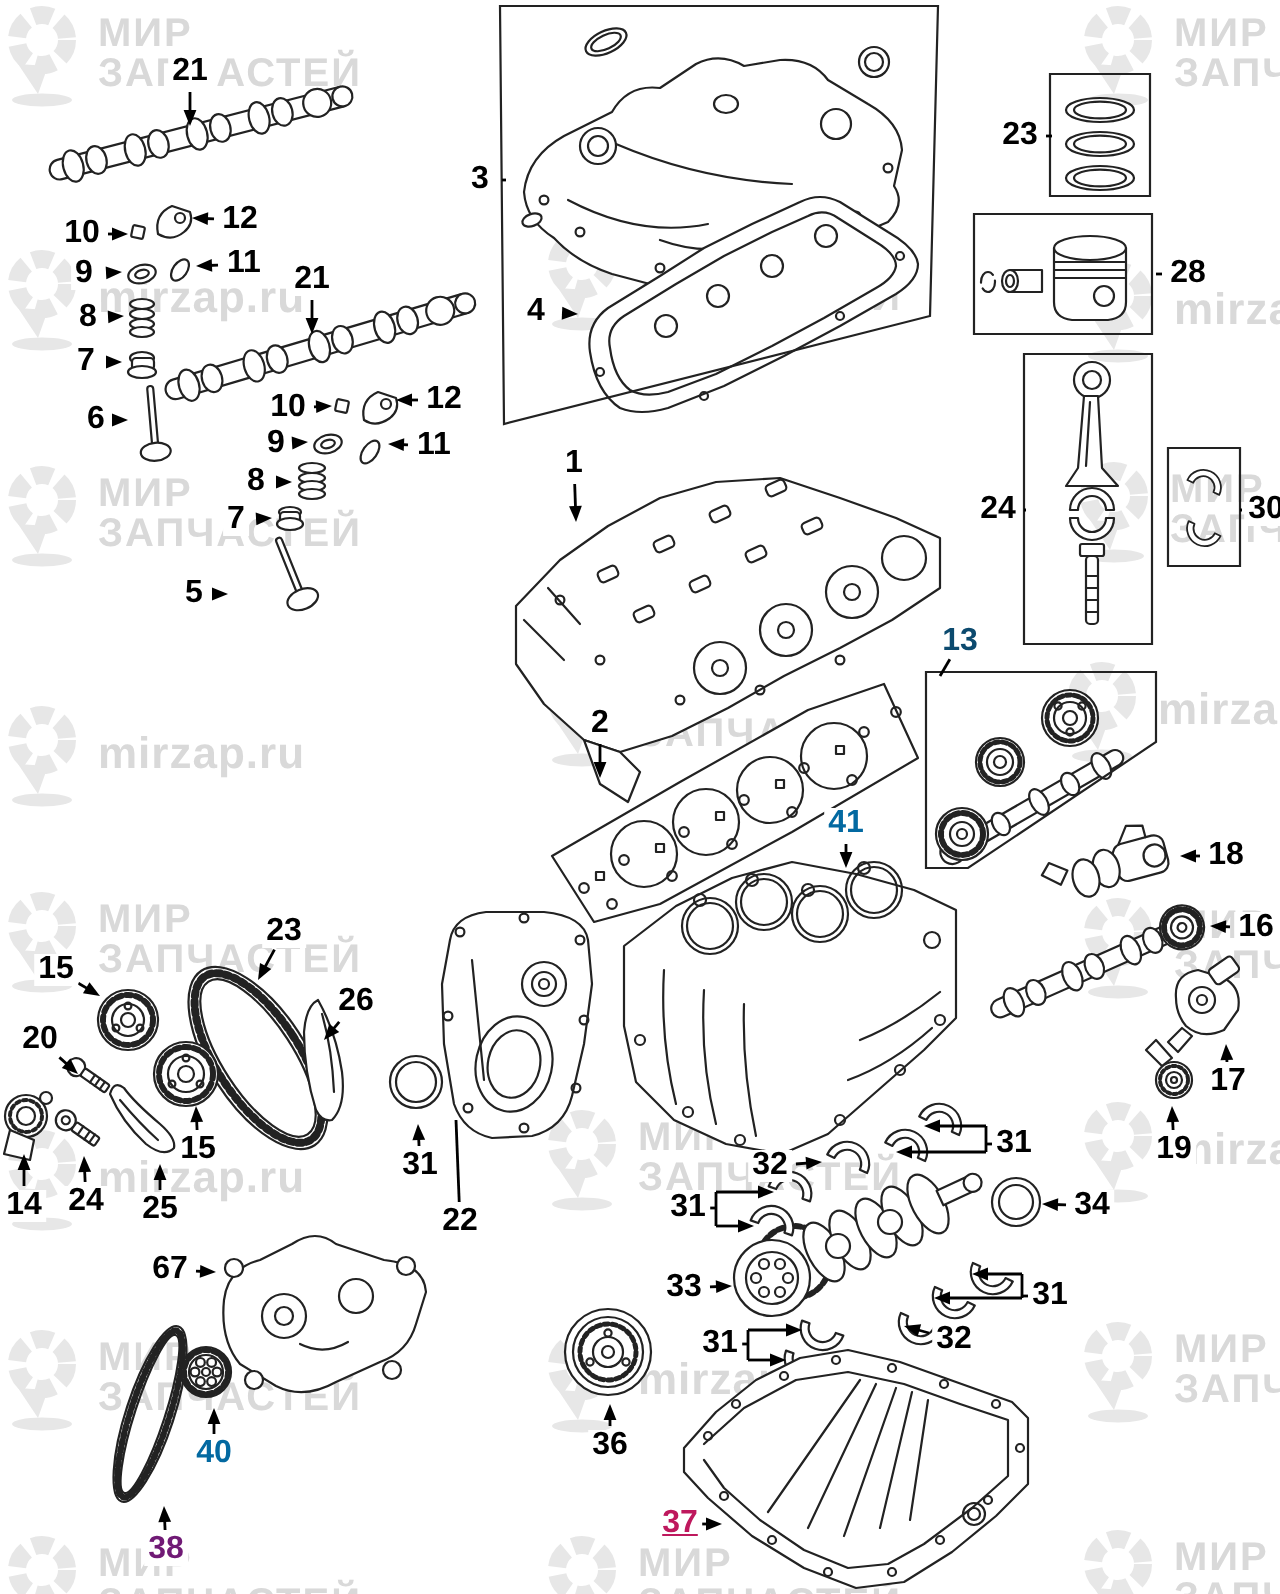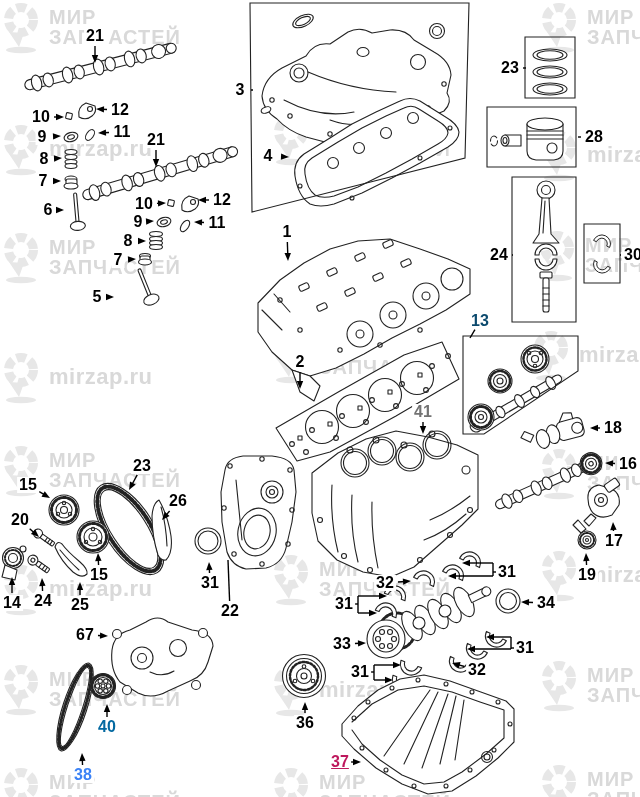--- a/index.html
+++ b/index.html
@@ -842,38 +842,38 @@
       <div class="callout" style="left: 97px; top: 297px; color: rgb(0, 0, 0);">5</div>
       <div class="callout" style="left: 240px; top: 90px; color: rgb(0, 0, 0);">3</div>
       <div class="callout" style="left: 268px; top: 156px; color: rgb(0, 0, 0);">4</div>
       <div class="callout" style="left: 287px; top: 232px; color: rgb(0, 0, 0);">1</div>
       <div class="callout" style="left: 300px; top: 362px; color: rgb(0, 0, 0);">2</div>
       <div class="callout" style="left: 510px; top: 68px; color: rgb(0, 0, 0);">23</div>
       <div class="callout" style="left: 594px; top: 137px; color: rgb(0, 0, 0);">28</div>
       <div class="callout" style="left: 499px; top: 255px; color: rgb(0, 0, 0);">24</div>
       <div class="callout" style="left: 633px; top: 255px; color: rgb(0, 0, 0);">30</div>
       <div class="callout" style="left: 480px; top: 321px; color: #0c4a6e;">13</div>
-      <div class="callout" style="left: 423px; top: 412px; color: #737373;">41</div>
+      <div class="callout" style="left: 423px; top: 412px; color: #0369a1;">41</div>
       <div class="callout" style="left: 613px; top: 428px; color: rgb(0, 0, 0);">18</div>
       <div class="callout" style="left: 628px; top: 464px; color: rgb(0, 0, 0);">16</div>
       <div class="callout" style="left: 614px; top: 541px; color: rgb(0, 0, 0);">17</div>
       <div class="callout" style="left: 587px; top: 575px; color: rgb(0, 0, 0);">19</div>
       <div class="callout" style="left: 28px; top: 485px; color: rgb(0, 0, 0);">15</div>
       <div class="callout" style="left: 142px; top: 466px; color: rgb(0, 0, 0);">23</div>
       <div class="callout" style="left: 178px; top: 501px; color: rgb(0, 0, 0);">26</div>
       <div class="callout" style="left: 20px; top: 520px; color: rgb(0, 0, 0);">20</div>
       <div class="callout" style="left: 99px; top: 575px; color: rgb(0, 0, 0);">15</div>
       <div class="callout" style="left: 12px; top: 603px; color: rgb(0, 0, 0);">14</div>
       <div class="callout" style="left: 43px; top: 601px; color: rgb(0, 0, 0);">24</div>
       <div class="callout" style="left: 80px; top: 605px; color: rgb(0, 0, 0);">25</div>
       <div class="callout" style="left: 210px; top: 583px; color: rgb(0, 0, 0);">31</div>
       <div class="callout" style="left: 230px; top: 611px; color: rgb(0, 0, 0);">22</div>
       <div class="callout" style="left: 85px; top: 635px; color: rgb(0, 0, 0);">67</div>
       <div class="callout" style="left: 107px; top: 727px; color: #0369a1;">40</div>
-      <div class="callout" style="left: 83px; top: 775px; color: #3b82f6;">38</div>
+      <div class="callout" style="left: 83px; top: 775px; color: #701a75;">38</div>
       <div class="callout" style="left: 385px; top: 583px; color: rgb(0, 0, 0);">32</div>
       <div class="callout" style="left: 507px; top: 572px; color: rgb(0, 0, 0);">31</div>
       <div class="callout" style="left: 344px; top: 604px; color: rgb(0, 0, 0);">31</div>
       <div class="callout" style="left: 342px; top: 644px; color: rgb(0, 0, 0);">33</div>
       <div class="callout" style="left: 546px; top: 603px; color: rgb(0, 0, 0);">34</div>
       <div class="callout" style="left: 525px; top: 648px; color: rgb(0, 0, 0);">31</div>
       <div class="callout" style="left: 477px; top: 670px; color: rgb(0, 0, 0);">32</div>
       <div class="callout" style="left: 360px; top: 672px; color: rgb(0, 0, 0);">31</div>
       <div class="callout" style="left: 305px; top: 723px; color: rgb(0, 0, 0);">36</div>
       <div class="callout" style="left: 340px; top: 762px; color: #be185d; text-decoration: underline;">37</div>

